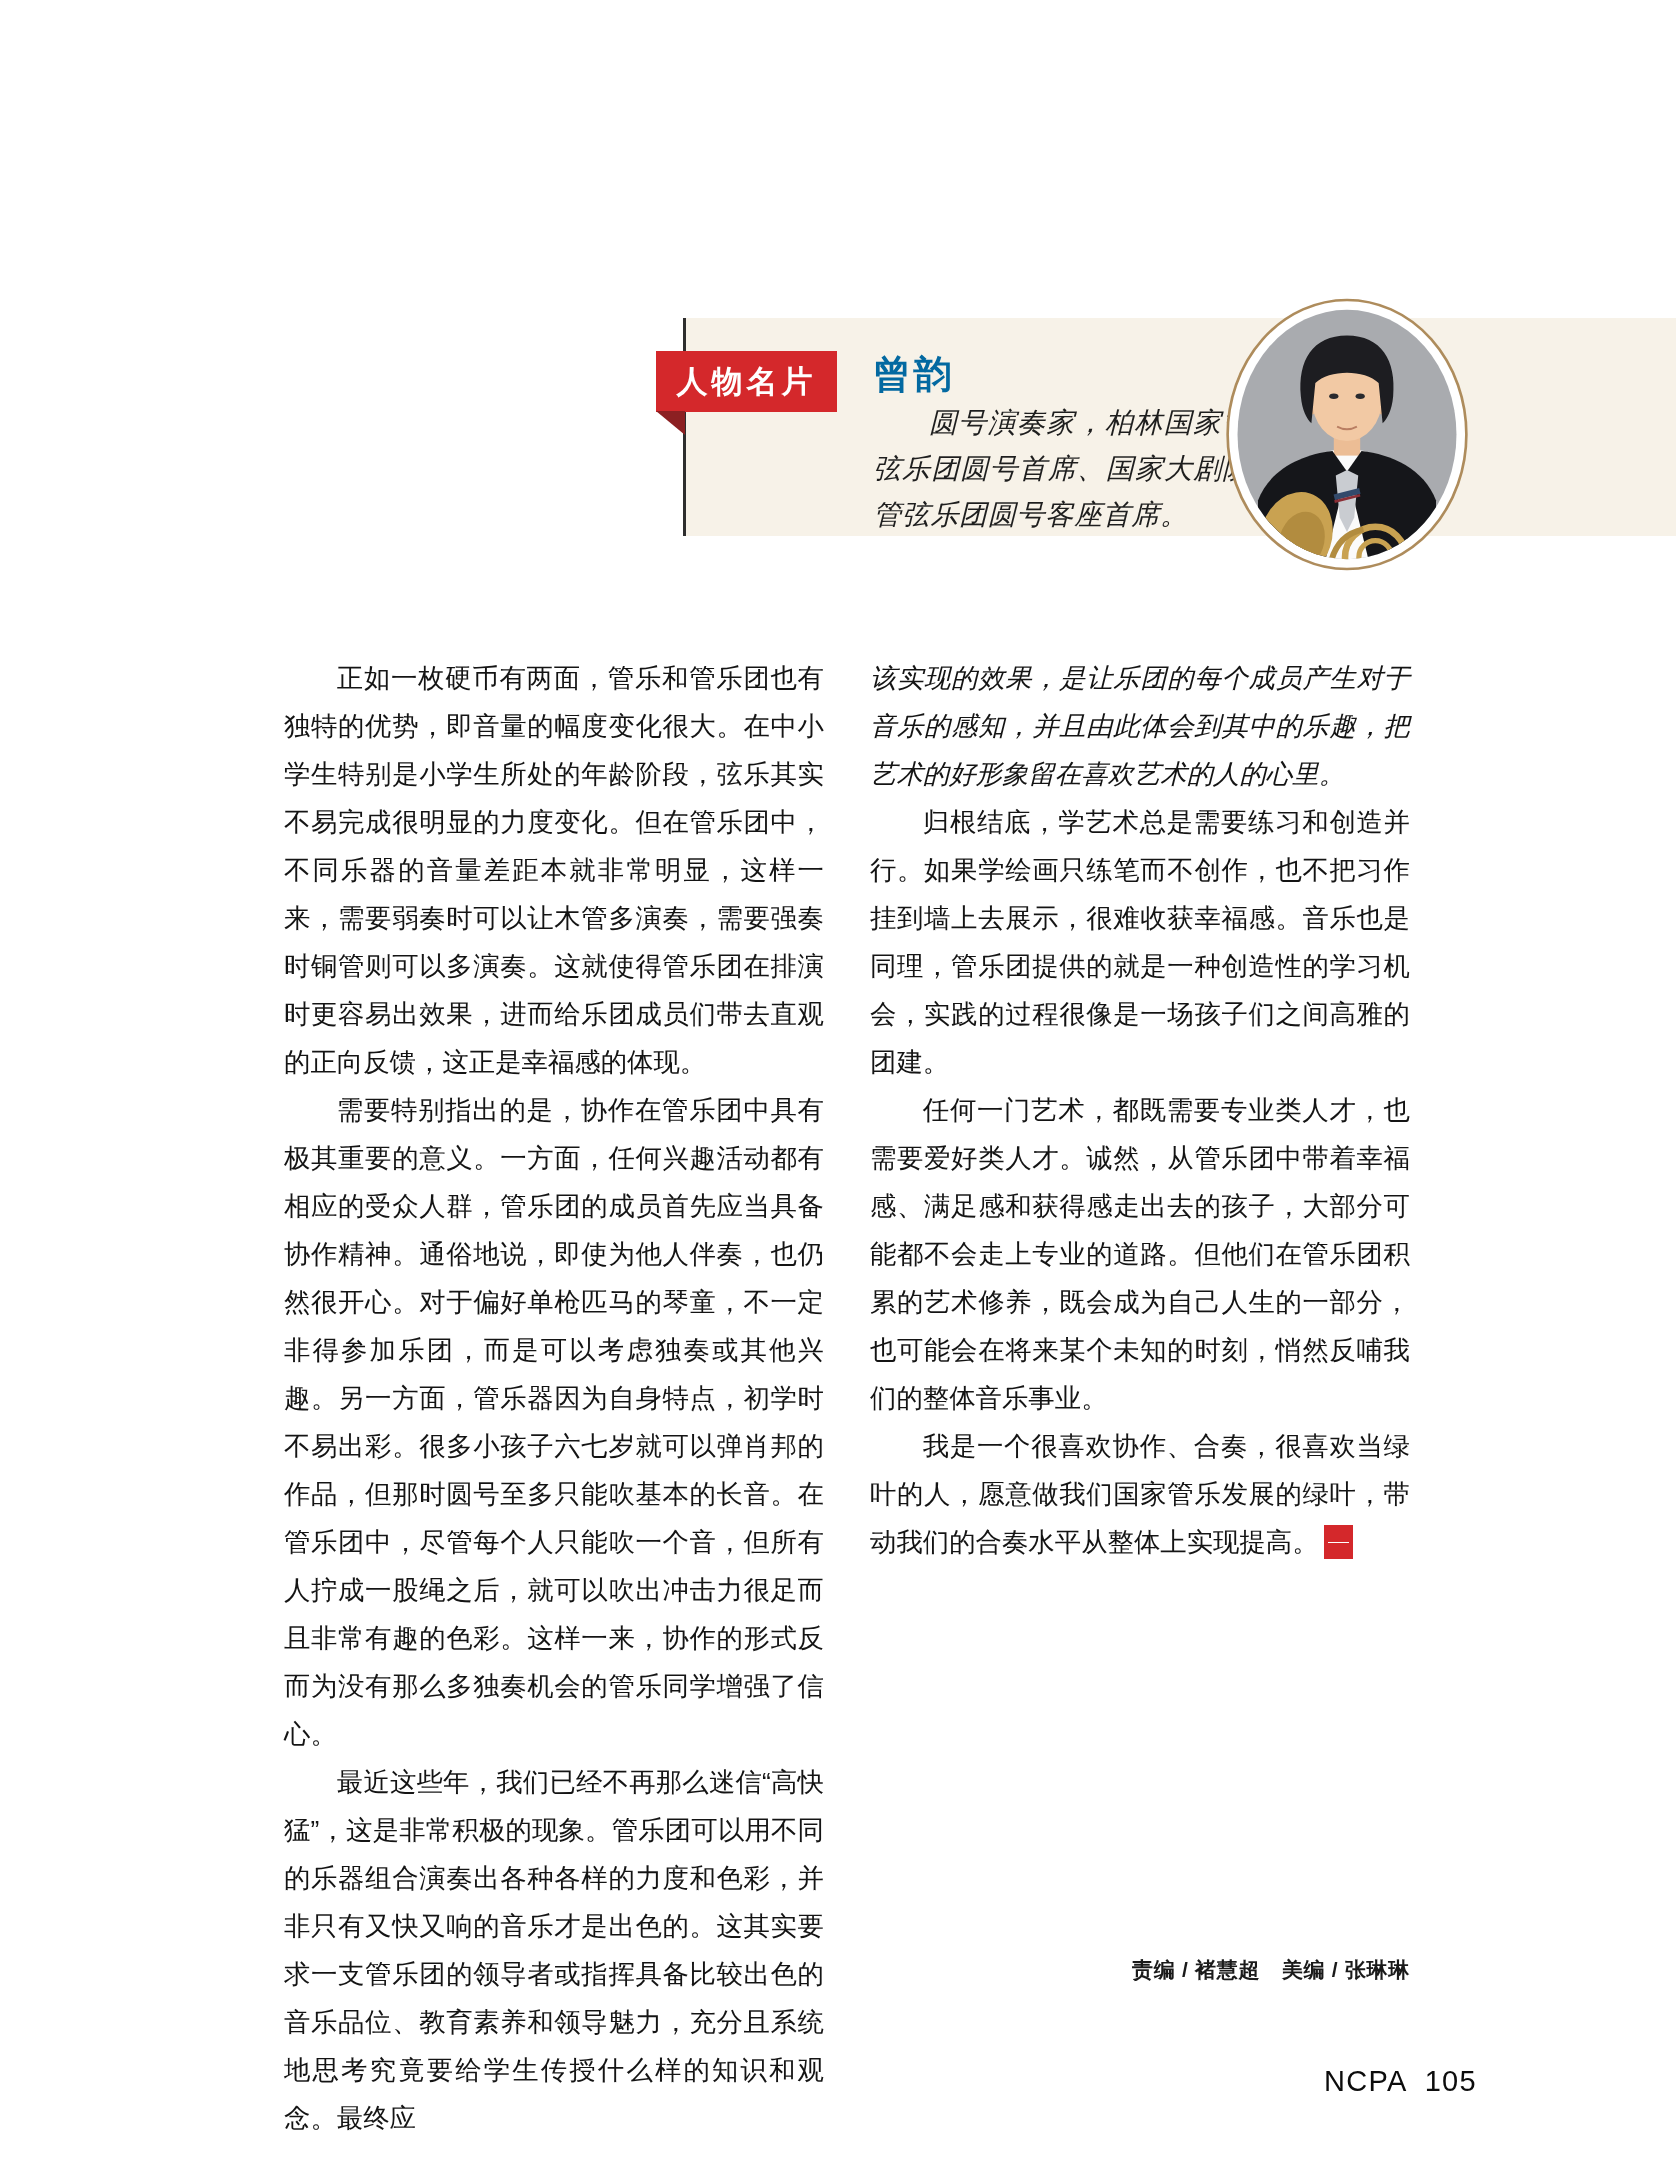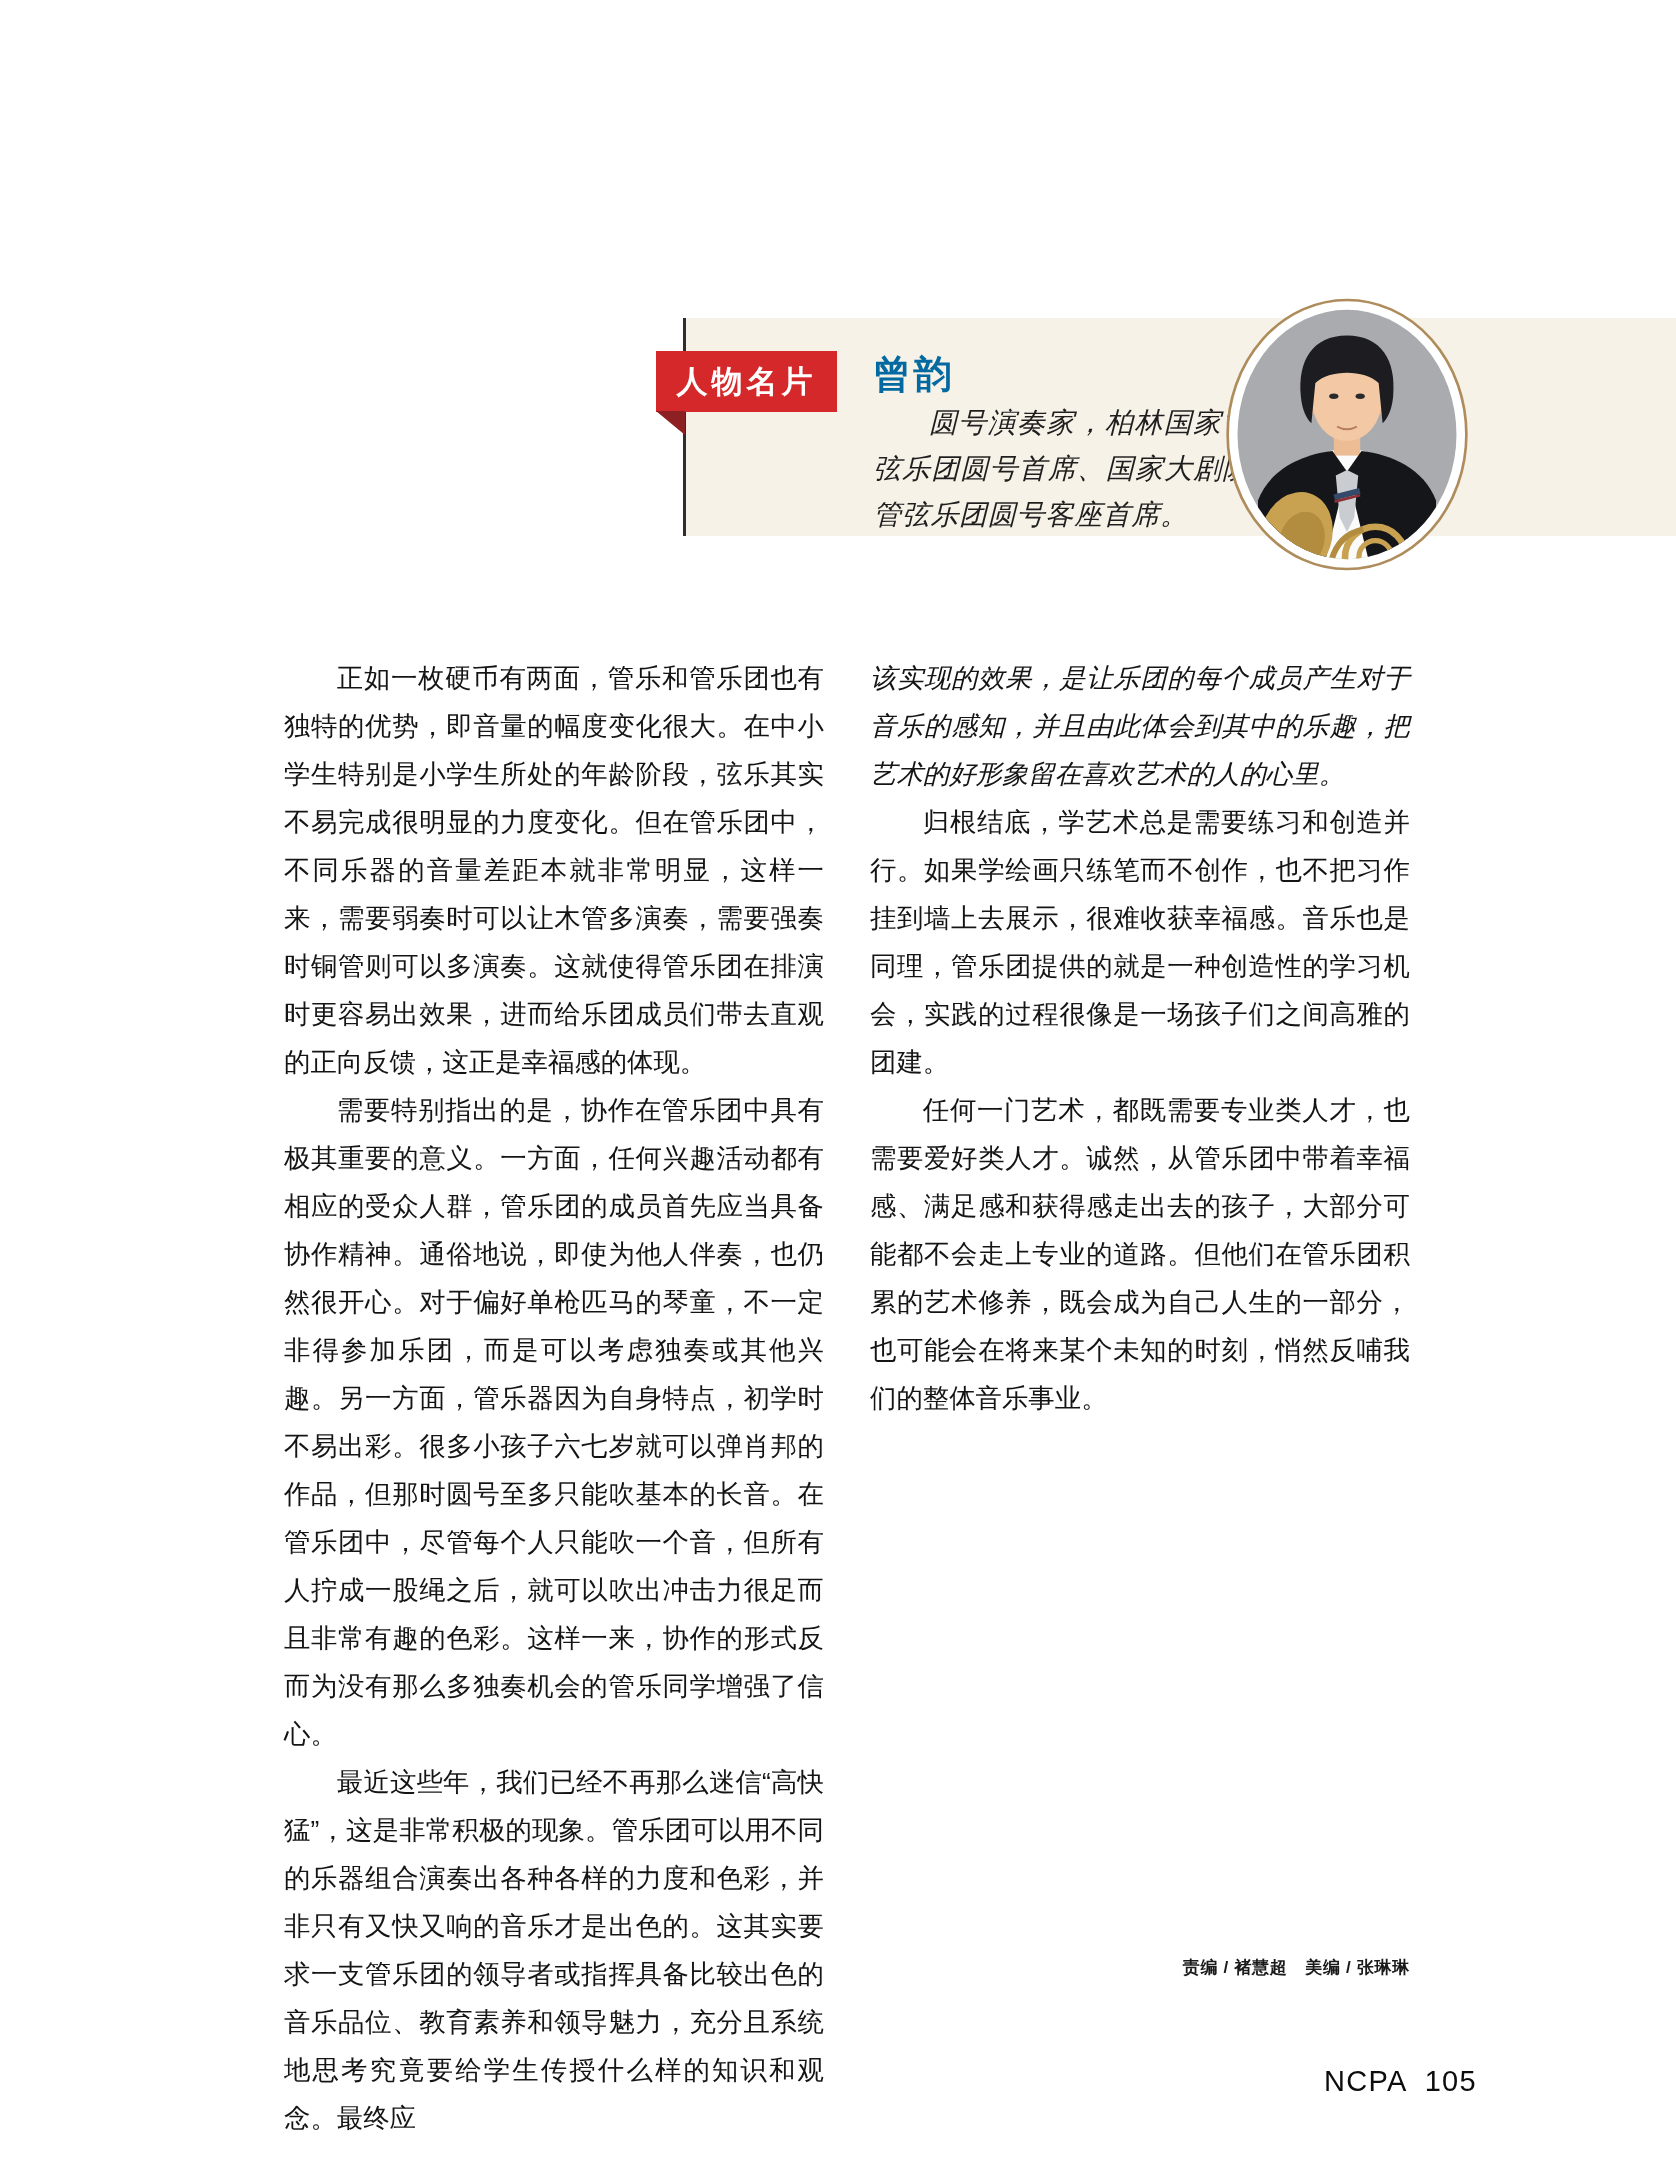--- a/index.html
+++ b/index.html
@@ -109,21 +109,21 @@
     letter-spacing:0.7px;
   }
   .endmark .em-top{ display:block; border-bottom:1.3px solid #ffffff; margin:1.3px 4px 0 4px; }
   .endmark .em-bot{ display:block; }
 
   .credits{
     position:absolute;
     left:870px; top:1956px;
     width:540px;
     text-align:right;
-    font-size:17px;
+    font-size:21px;
     font-weight:700;
     color:#1a1a1a;
     letter-spacing:0.7px;
   }
 
   .page-footer{
     position:absolute;
     left:1324px; top:2065px;
     width:198px;
     font-size:29px;
@@ -194,20 +194,21 @@
   <div class="col col1">
     <p>正如一枚硬币有两面，管乐和管乐团也有独特的优势，即音量的幅度变化很大。在中小学生特别是小学生所处的年龄阶段，弦乐其实不易完成很明显的力度变化。但在管乐团中，不同乐器的音量差距本就非常明显，这样一来，需要弱奏时可以让木管多演奏，需要强奏时铜管则可以多演奏。这就使得管乐团在排演时更容易出效果，进而给乐团成员们带去直观的正向反馈，这正是幸福感的体现。</p>
     <p>需要特别指出的是，协作在管乐团中具有极其重要的意义。一方面，任何兴趣活动都有相应的受众人群，管乐团的成员首先应当具备协作精神。通俗地说，即使为他人伴奏，也仍然很开心。对于偏好单枪匹马的琴童，不一定非得参加乐团，而是可以考虑独奏或其他兴趣。另一方面，管乐器因为自身特点，初学时不易出彩。很多小孩子六七岁就可以弹肖邦的作品，但那时圆号至多只能吹基本的长音。在管乐团中，尽管每个人只能吹一个音，但所有人拧成一股绳之后，就可以吹出冲击力很足而且非常有趣的色彩。这样一来，协作的形式反而为没有那么多独奏机会的管乐同学增强了信心。</p>
     <p>最近这些年，我们已经不再那么迷信“高快猛”，这是非常积极的现象。管乐团可以用不同的乐器组合演奏出各种各样的力度和色彩，并非只有又快又响的音乐才是出色的。这其实要求一支管乐团的领导者或指挥具备比较出色的音乐品位、教育素养和领导魅力，充分且系统地思考究竟要给学生传授什么样的知识和观念。最终应</p>
   </div>
 
   <div class="col col2">
     <p class="noindent">该实现的效果，是让乐团的每个成员产生对于音乐的感知，并且由此体会到其中的乐趣，把艺术的好形象留在喜欢艺术的人的心里。</p>
     <p>归根结底，学艺术总是需要练习和创造并行。如果学绘画只练笔而不创作，也不把习作挂到墙上去展示，很难收获幸福感。音乐也是同理，管乐团提供的就是一种创造性的学习机会，实践的过程很像是一场孩子们之间高雅的团建。</p>
     <p>任何一门艺术，都既需要专业类人才，也需要爱好类人才。诚然，从管乐团中带着幸福感、满足感和获得感走出去的孩子，大部分可能都不会走上专业的道路。但他们在管乐团积累的艺术修养，既会成为自己人生的一部分，也可能会在将来某个未知的时刻，悄然反哺我们的整体音乐事业。</p>
+    <p><span>我是一个很喜欢协作、合奏，很喜欢当绿叶的人，愿意做我们国家管乐发展的绿叶，带动我们的合奏水平从整体上实现提高。</span><span class="endmark"><span class="em-top">NC</span><span class="em-bot">PA</span></span></p>
   </div>
 
   <div class="credits">责编 / 褚慧超　美编 / 张琳琳</div>
 
   <div class="page-footer">
     <span class="brand">NCPA</span><span>105</span>
   </div>
 
 </div>
 

